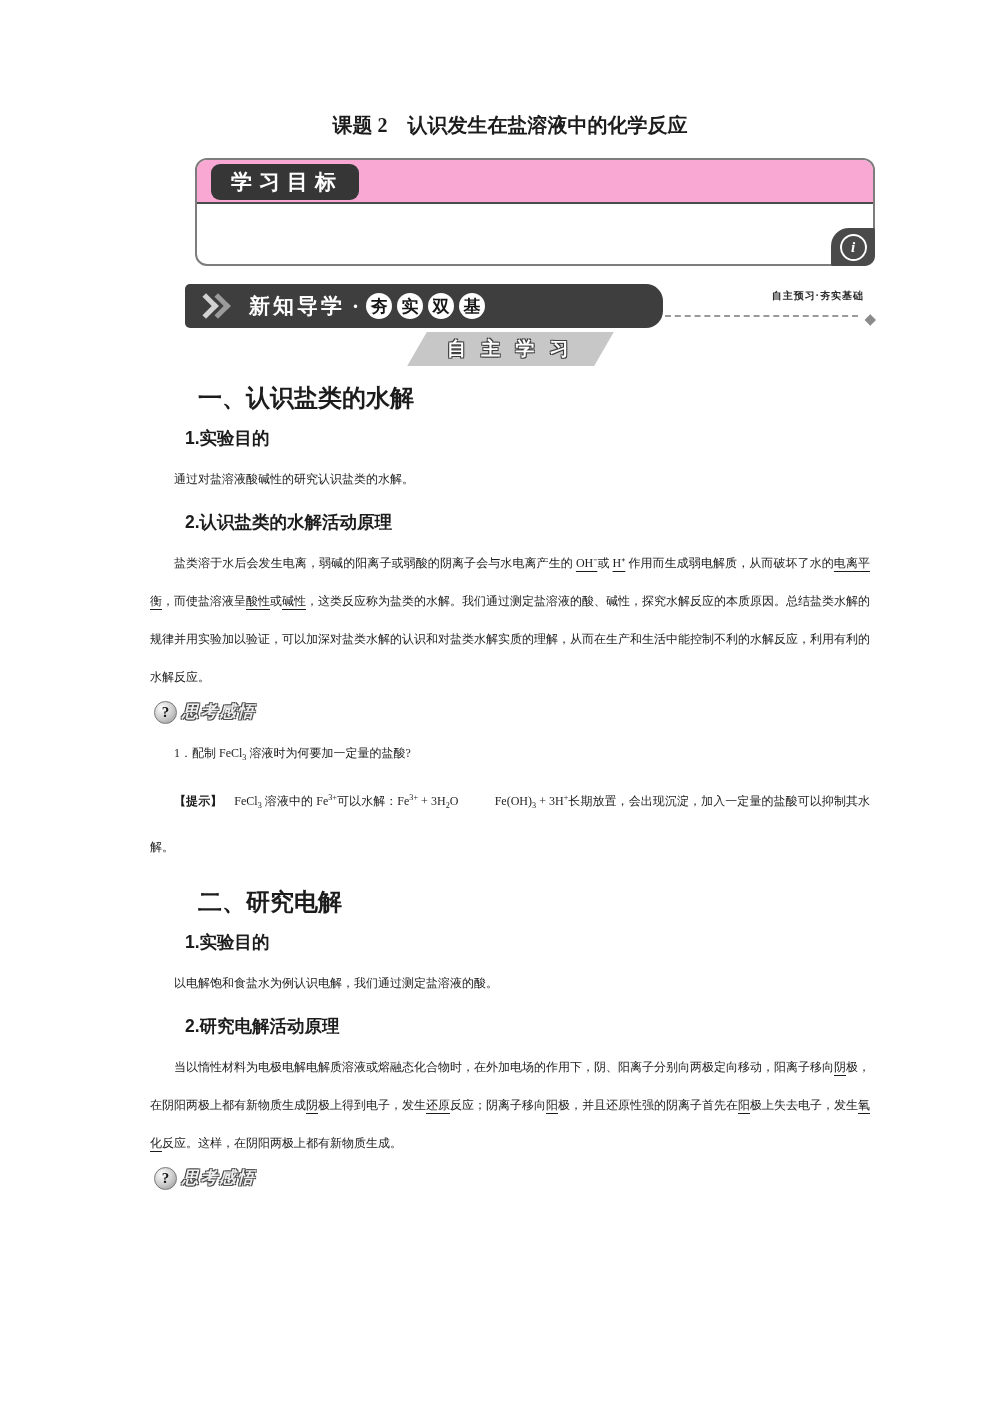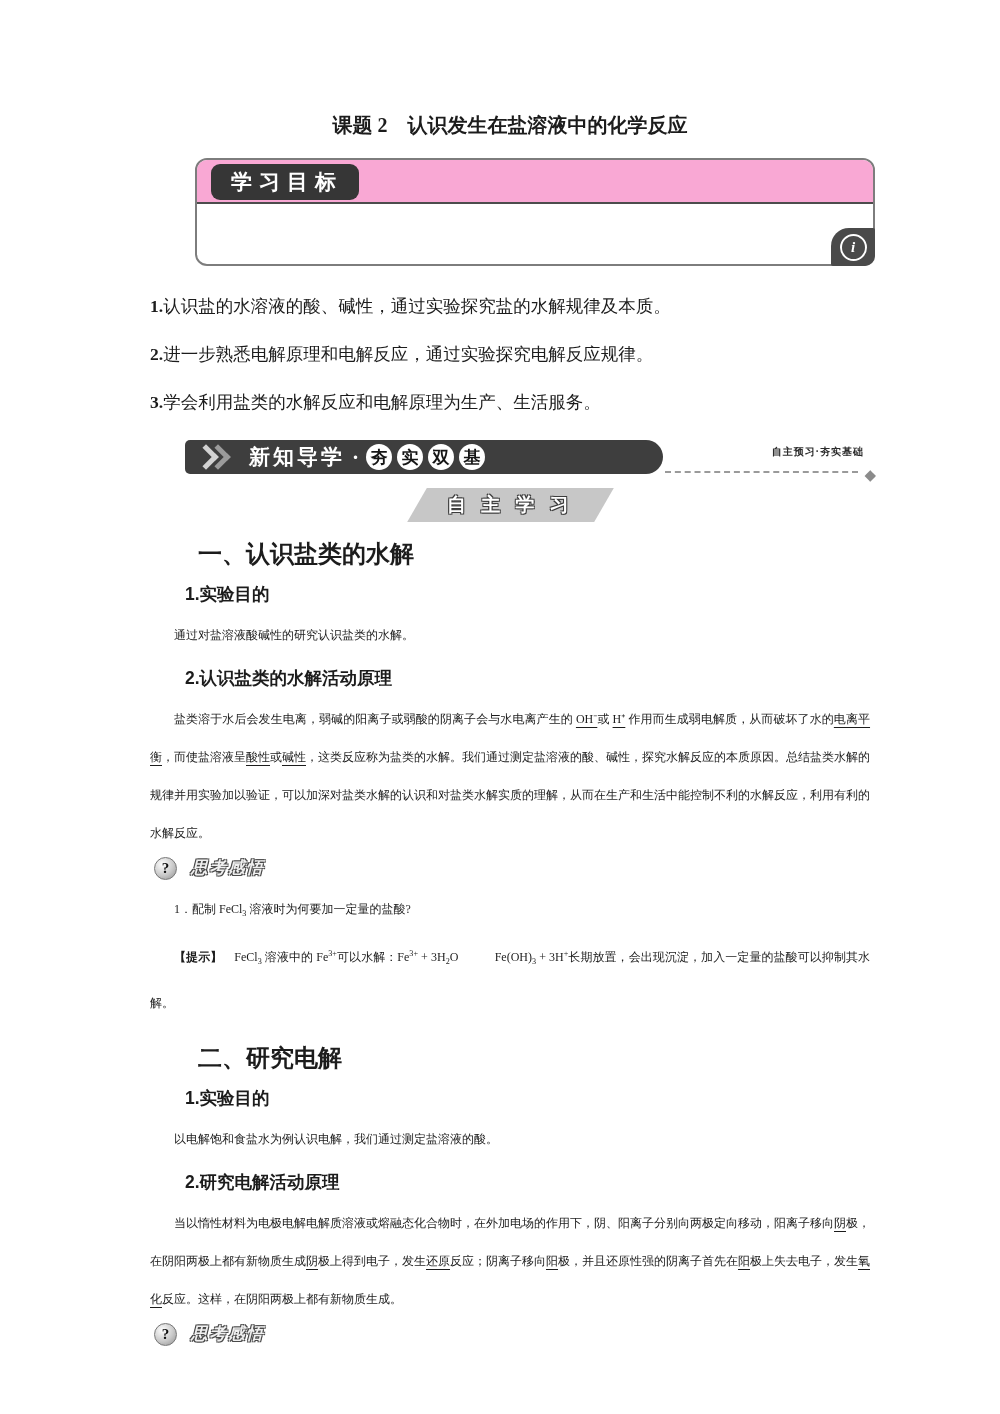--- a/index.html
+++ b/index.html
@@ -72,21 +72,21 @@
     font-weight:bold;font-style:italic;font-size:15px;
   }
   
   .objectives{margin-top:30px;font-family:"Liberation Sans", sans-serif;}
   .objective{margin:0 0 27px 0;font-size:17.5px;line-height:21px;}
   .objective .num{font-family:"Liberation Serif", serif;font-weight:bold;}
   
   .banner{position:relative;height:36px;margin:18px 0 10px 0;}
   .banner-bar{
     position:absolute;left:35px;top:0;
-    width:478px;height:34px;
+    width:478px;height:44px;
     background:#3e3e3e;
     border-radius:5px 17px 17px 5px;
     display:flex;align-items:center;
     padding-left:12px;box-sizing:border-box;
   }
   .chev{
     width:13px;height:13px;
     border-top:5px solid #d2d2d2;border-right:5px solid #d2d2d2;
     transform:rotate(45deg);
     margin-right:-6px;
@@ -163,21 +163,21 @@
   .think{display:flex;align-items:center;margin:4px 0 6px 4px;height:24px;}
   .qball{
     display:inline-flex;width:21px;height:21px;border-radius:50%;
     background:radial-gradient(circle at 35% 30%, #ffffff, #c9c9c9 55%, #8f8f8f);
     border:1px solid #777;
     color:#101010;font-weight:bold;font-size:15px;
     align-items:center;justify-content:center;
     font-family:"Liberation Serif", serif;
   }
   .think-label{
-    margin-left:14px;
+    margin-left:5px;
     font-family:"Liberation Sans", sans-serif;
     font-weight:bold;font-style:italic;
     font-size:16.5px;letter-spacing:2px;
     color:#f0f0f0;
     text-shadow:-1px -1px 0 #4a4a4a,1px -1px 0 #4a4a4a,-1px 1px 0 #4a4a4a,1px 1px 0 #4a4a4a;
   }
 </style>
 </head>
 <body>
 
@@ -188,25 +188,20 @@
   <div class="goal-box">
     <div class="goal-strip">
       <div class="goal-tab">学习目标</div>
     </div>
     <div class="goal-body"></div>
     <div class="info-badge">
       <span class="info-circle">i</span>
     </div>
   </div>
 
-  <div class="objectives">
-    <p class="objective"><span class="num">1.</span><span>认识盐的水溶液的酸、碱性，通过实验探究盐的水解规律及本质。</span></p>
-    <p class="objective"><span class="num">2.</span><span>进一步熟悉电解原理和电解反应，通过实验探究电解反应规律。</span></p>
-    <p class="objective"><span class="num">3.</span><span>学会利用盐类的水解反应和电解原理为生产、生活服务。</span></p>
-  </div>
 
   <div class="banner">
     <div class="banner-bar">
       <span class="chev"></span>
       <span class="chev chev2"></span>
       <span class="banner-title">新知导学</span>
       <span class="banner-dot">·</span>
       <span class="circle-char">夯</span>
       <span class="circle-char">实</span>
       <span class="circle-char">双</span>

